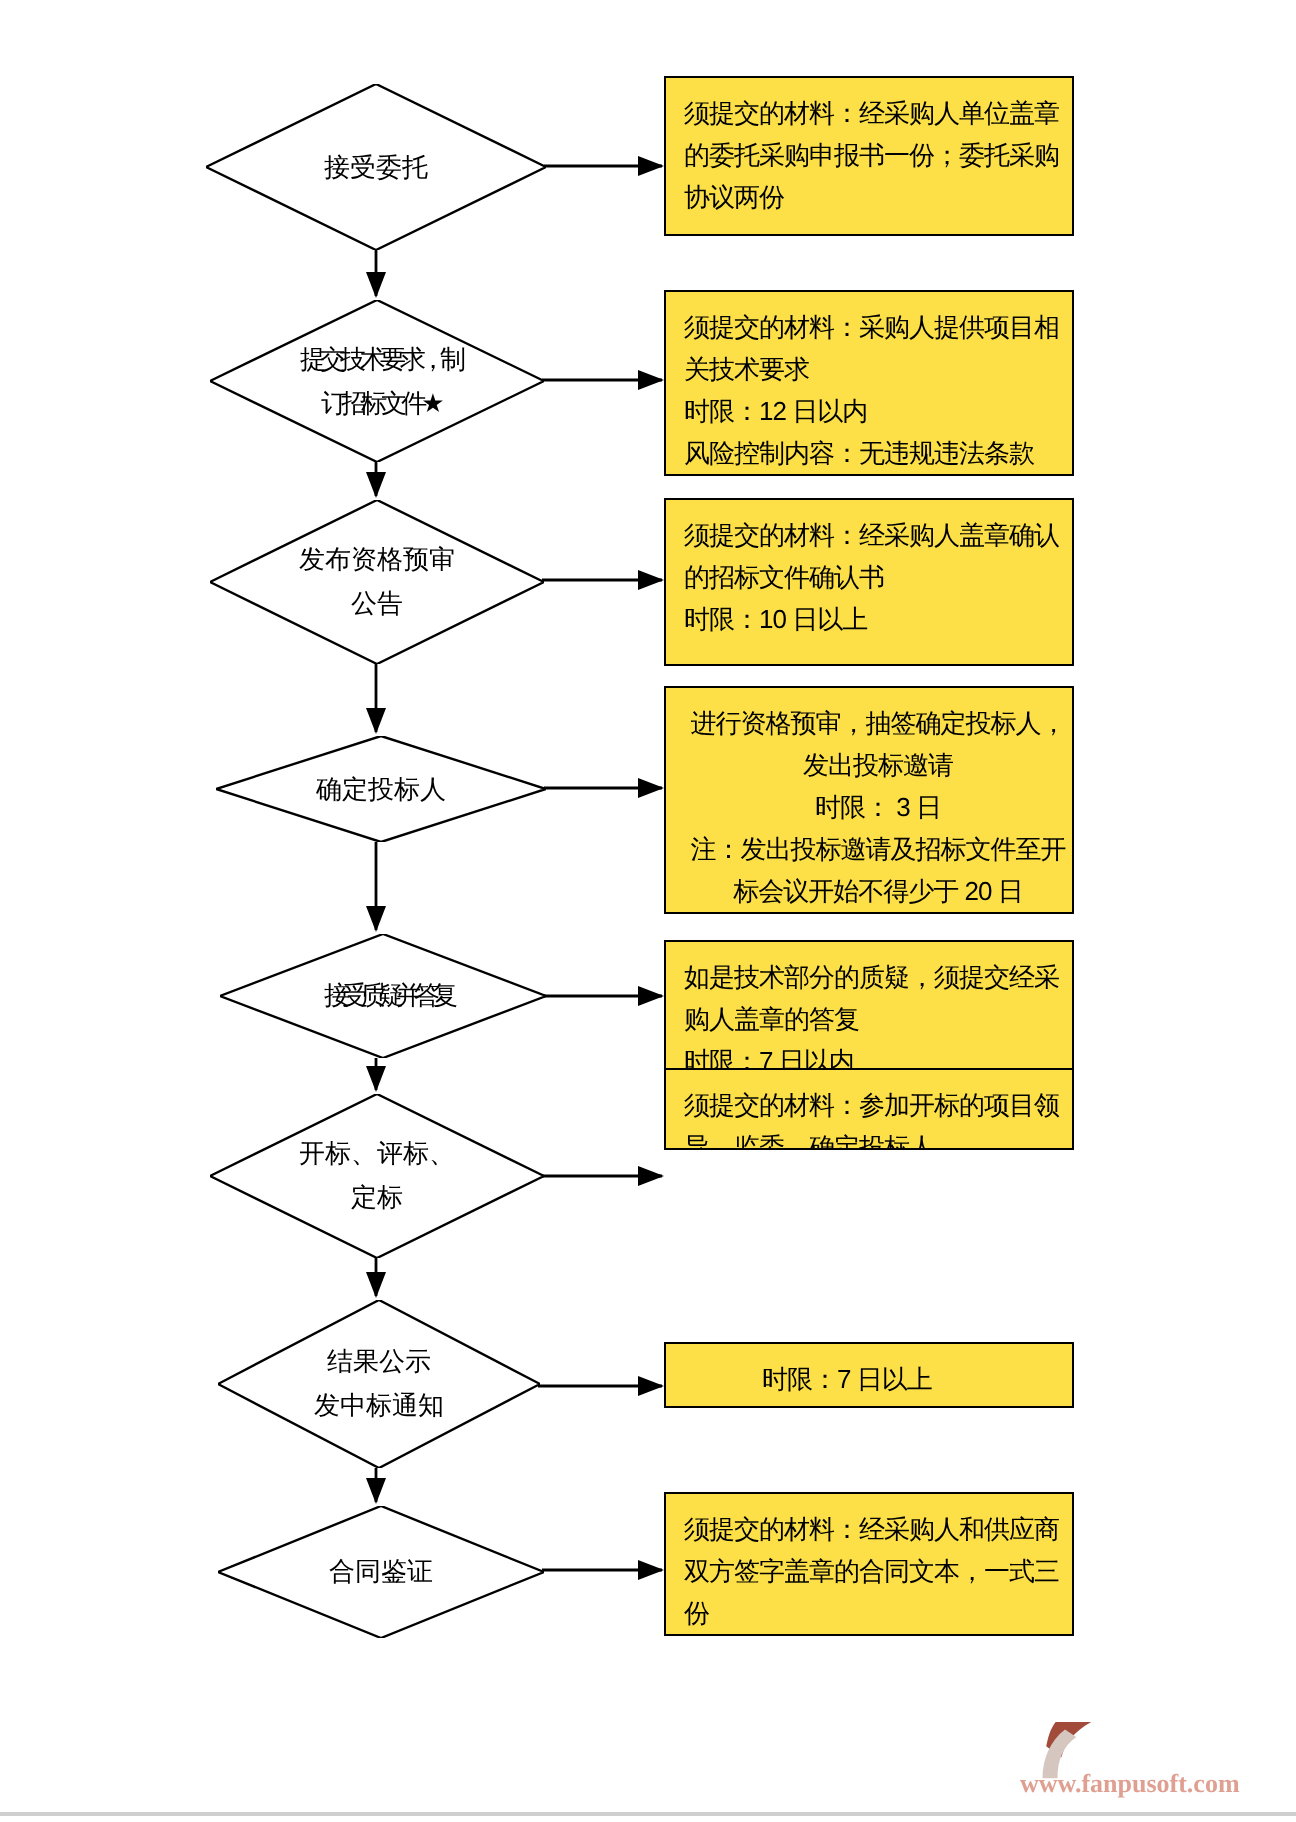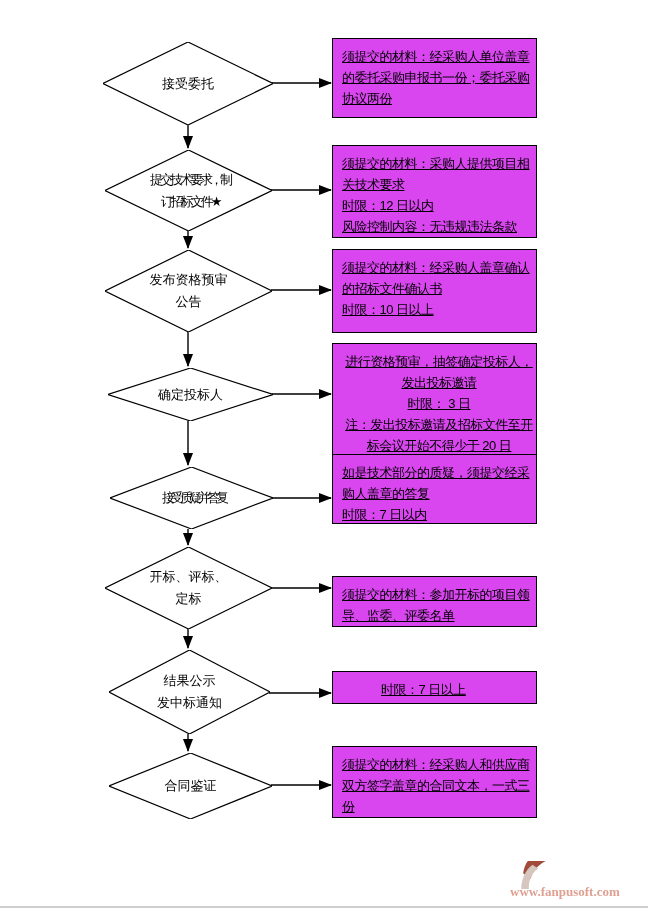--- a/index.html
+++ b/index.html
@@ -8,23 +8,23 @@
   .connectors{position:absolute;left:0;top:0;width:648px;height:911px;}
   .connectors line{stroke:#000;stroke-width:1.4;}
   .diamond{position:absolute;}
   .dshape{position:absolute;left:0;top:0;width:100%;height:100%;display:block;}
   .dshape polygon{fill:#fff;stroke:#000;stroke-width:1.2;}
   .dlabel{position:absolute;left:0;top:0;width:100%;height:100%;display:flex;flex-direction:column;
           align-items:center;justify-content:center;font-size:13px;line-height:22px;text-align:center;}
   .dlabel span{white-space:nowrap;}
   .squish2{letter-spacing:-3px;margin-right:-3px;}
   .squish5{letter-spacing:-4px;margin-right:-4px;}
-  .note{position:absolute;left:332px;width:205px;border:1.5px solid #000;background:#d946ef;
+  .note{position:absolute;left:332px;width:205px;border:1.5px solid #000;background:#fde047;
         box-sizing:border-box;padding:7px 0 0 9px;font-size:13px;letter-spacing:-0.5px;
-        line-height:21px;overflow:hidden;text-decoration:underline;}
+        line-height:21px;overflow:hidden;}
   .note span{display:block;white-space:nowrap;}
   .watermark{position:absolute;left:505px;top:856px;width:143px;height:46px;}
   .wm-logo{position:absolute;left:14px;top:4px;width:27px;height:30px;}
   .wm-brand{position:absolute;left:44px;top:2px;font-size:22px;font-weight:bold;letter-spacing:1px;white-space:nowrap;}
   .wm-url{position:absolute;left:5px;top:28px;font-size:13px;font-weight:bold;
           font-family:"Liberation Serif","DejaVu Serif",serif;white-space:nowrap;}
   .page-bottom-line{position:absolute;left:0;top:906px;width:648px;height:2px;background:#cfcfcf;}
 </style>
 </head>
 <body>
@@ -118,38 +118,38 @@
   </div>
 
   <div class="diamond" style="left:110px;top:467px;width:163px;height:62px;">
     <svg class="dshape" viewBox="0 0 100 100" preserveAspectRatio="none">
         <polygon points="50,0 100,50 50,100 0,50" vector-effect="non-scaling-stroke"></polygon>
       </svg>
     <div class="dlabel">
         <span class="squish5">接受质疑并答复</span>
       </div>
   </div>
-  <div class="note" style="top:454px;height:70px;">
+  <div class="note" style="top:470px;height:70px;">
     <span>如是技术部分的质疑，须提交经采</span>
     <span>购人盖章的答复</span>
     <span>时限：7 日以内</span>
   </div>
 
   <div class="diamond" style="left:105px;top:547px;width:167px;height:82px;">
     <svg class="dshape" viewBox="0 0 100 100" preserveAspectRatio="none">
         <polygon points="50,0 100,50 50,100 0,50" vector-effect="non-scaling-stroke"></polygon>
       </svg>
     <div class="dlabel">
       <span>开标、评标、</span>
       <span>定标</span>
     </div>
   </div>
-  <div class="note" style="top:576px;height:51px;">
+  <div class="note" style="top:534px;height:41px;">
     <span>须提交的材料：参加开标的项目领</span>
-    <span>导、监委、评委名单</span>
+    <span>导、监委、确定投标人</span>
   </div>
 
   <div class="diamond" style="left:109px;top:650px;width:161px;height:84px;">
     <svg class="dshape" viewBox="0 0 100 100" preserveAspectRatio="none">
         <polygon points="50,0 100,50 50,100 0,50" vector-effect="non-scaling-stroke"></polygon>
       </svg>
     <div class="dlabel">
       <span>结果公示</span>
       <span>发中标通知</span>
     </div>

